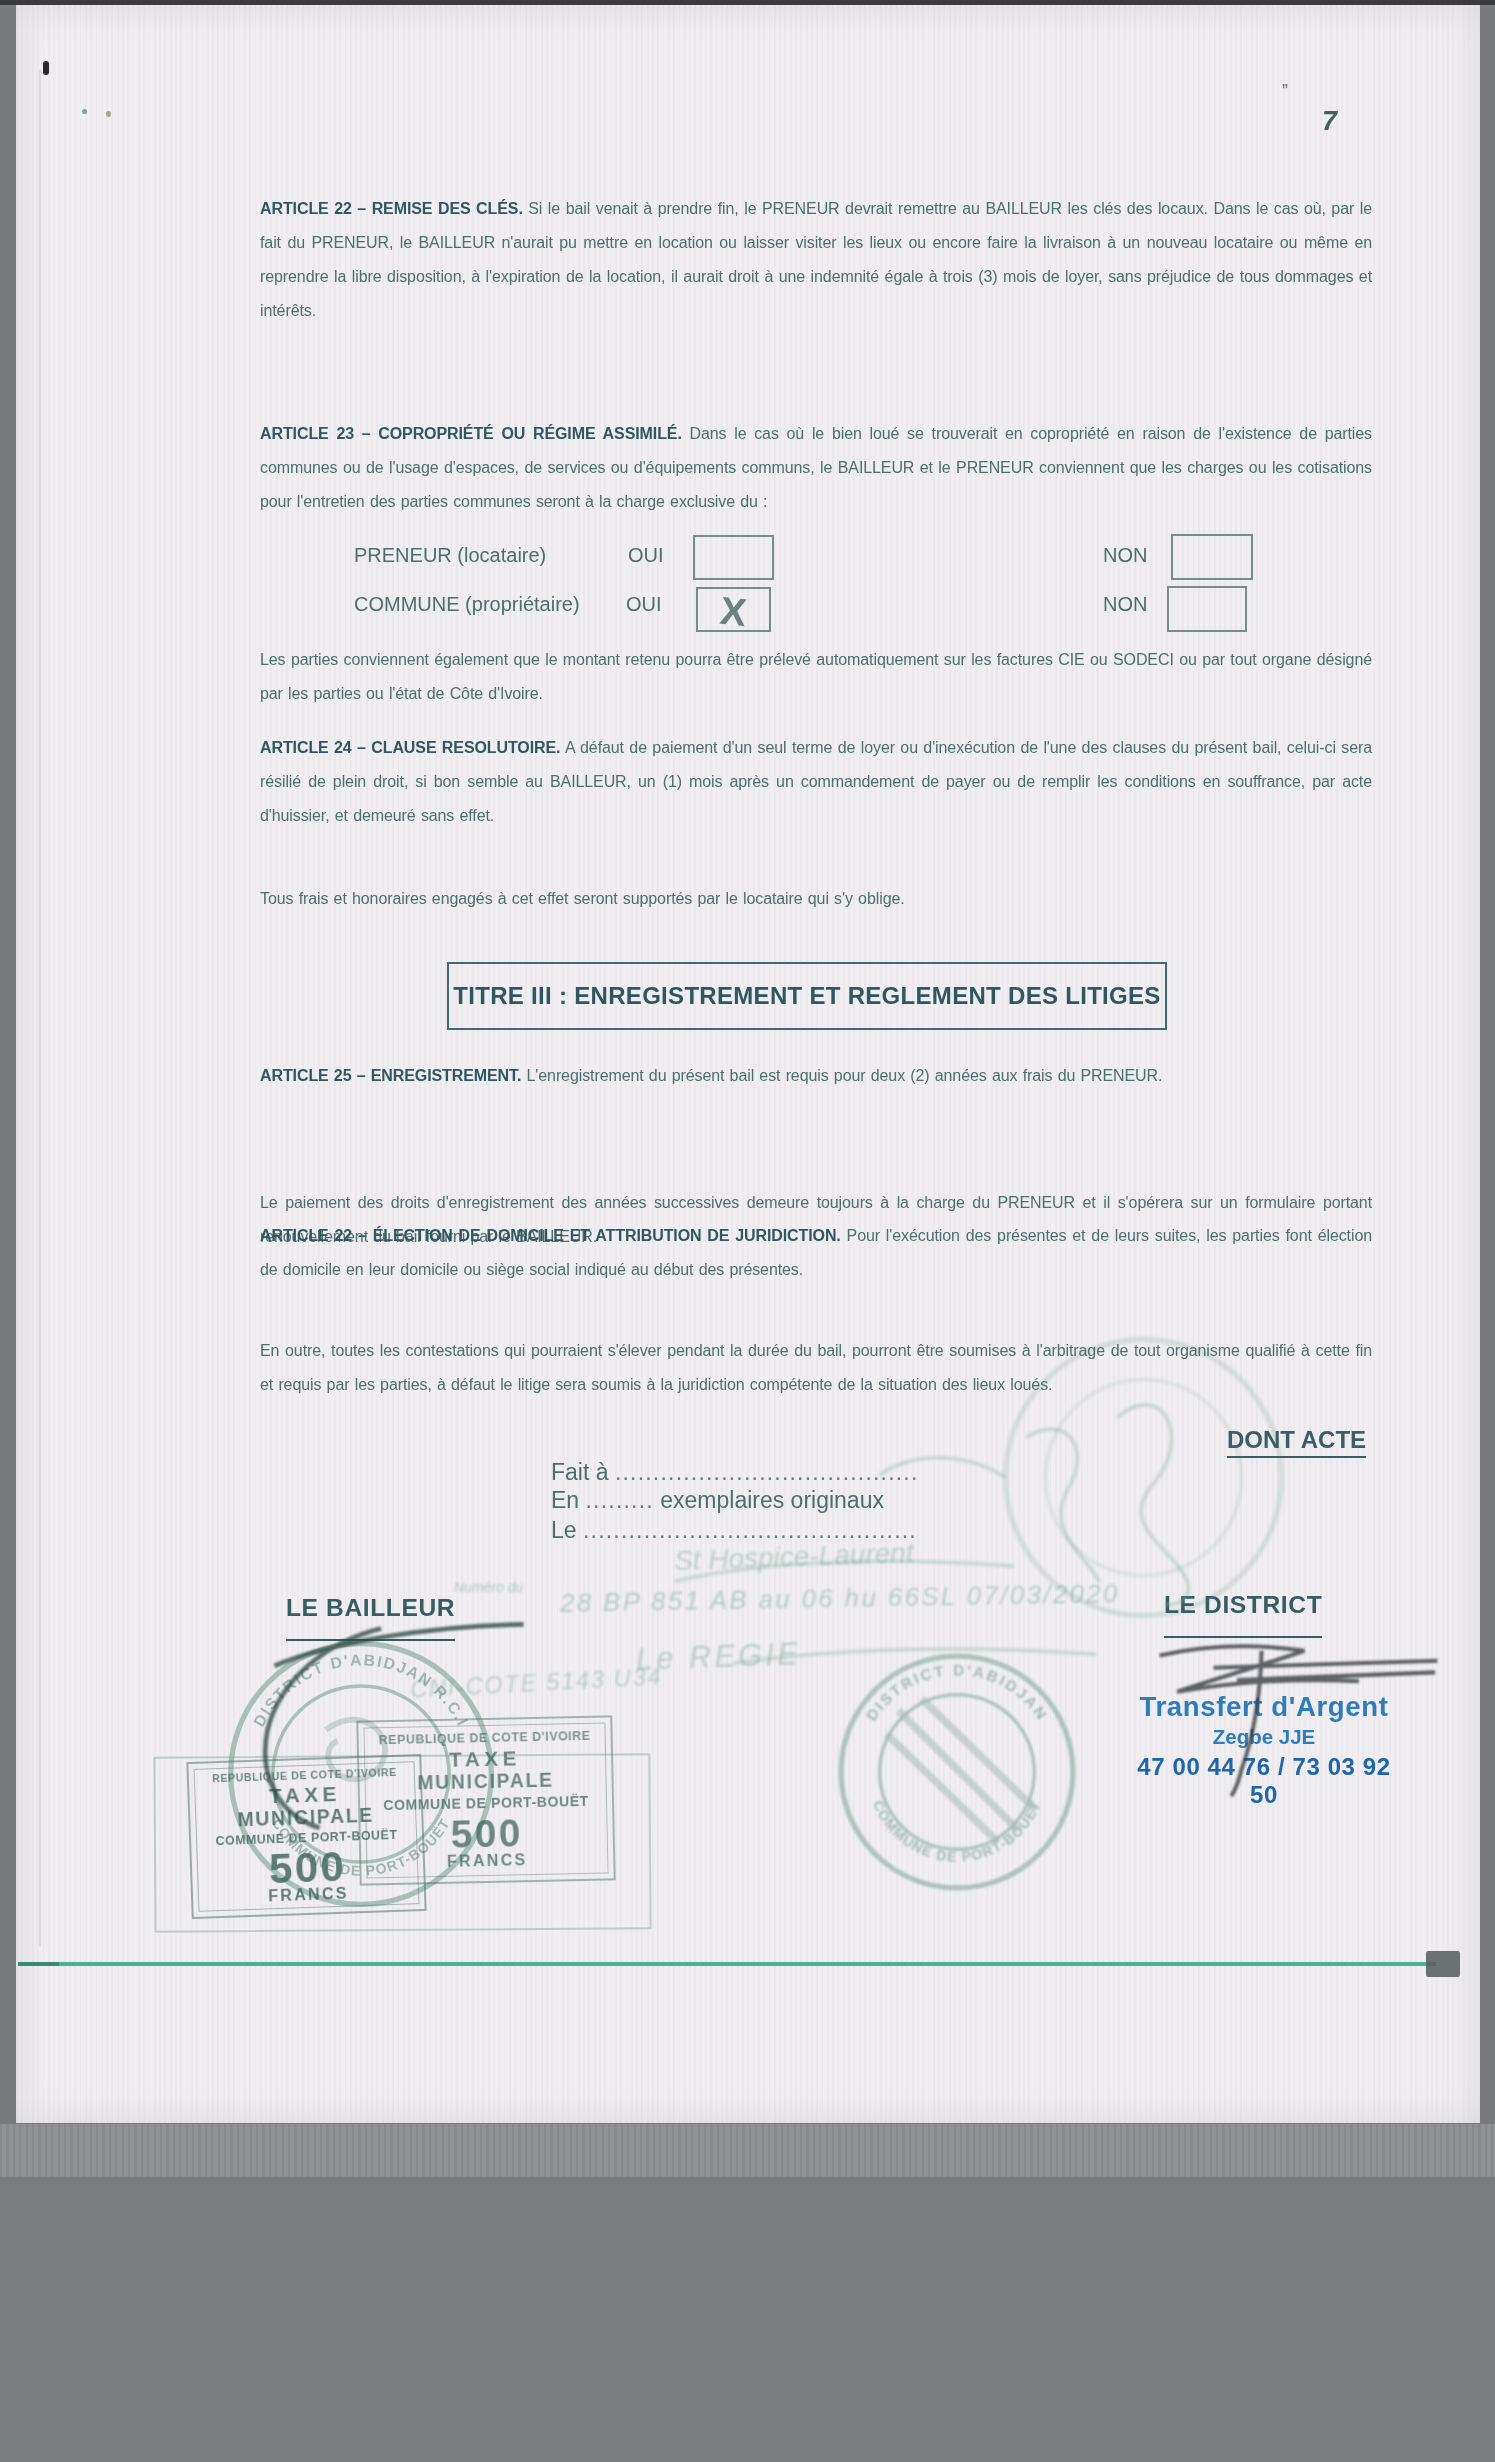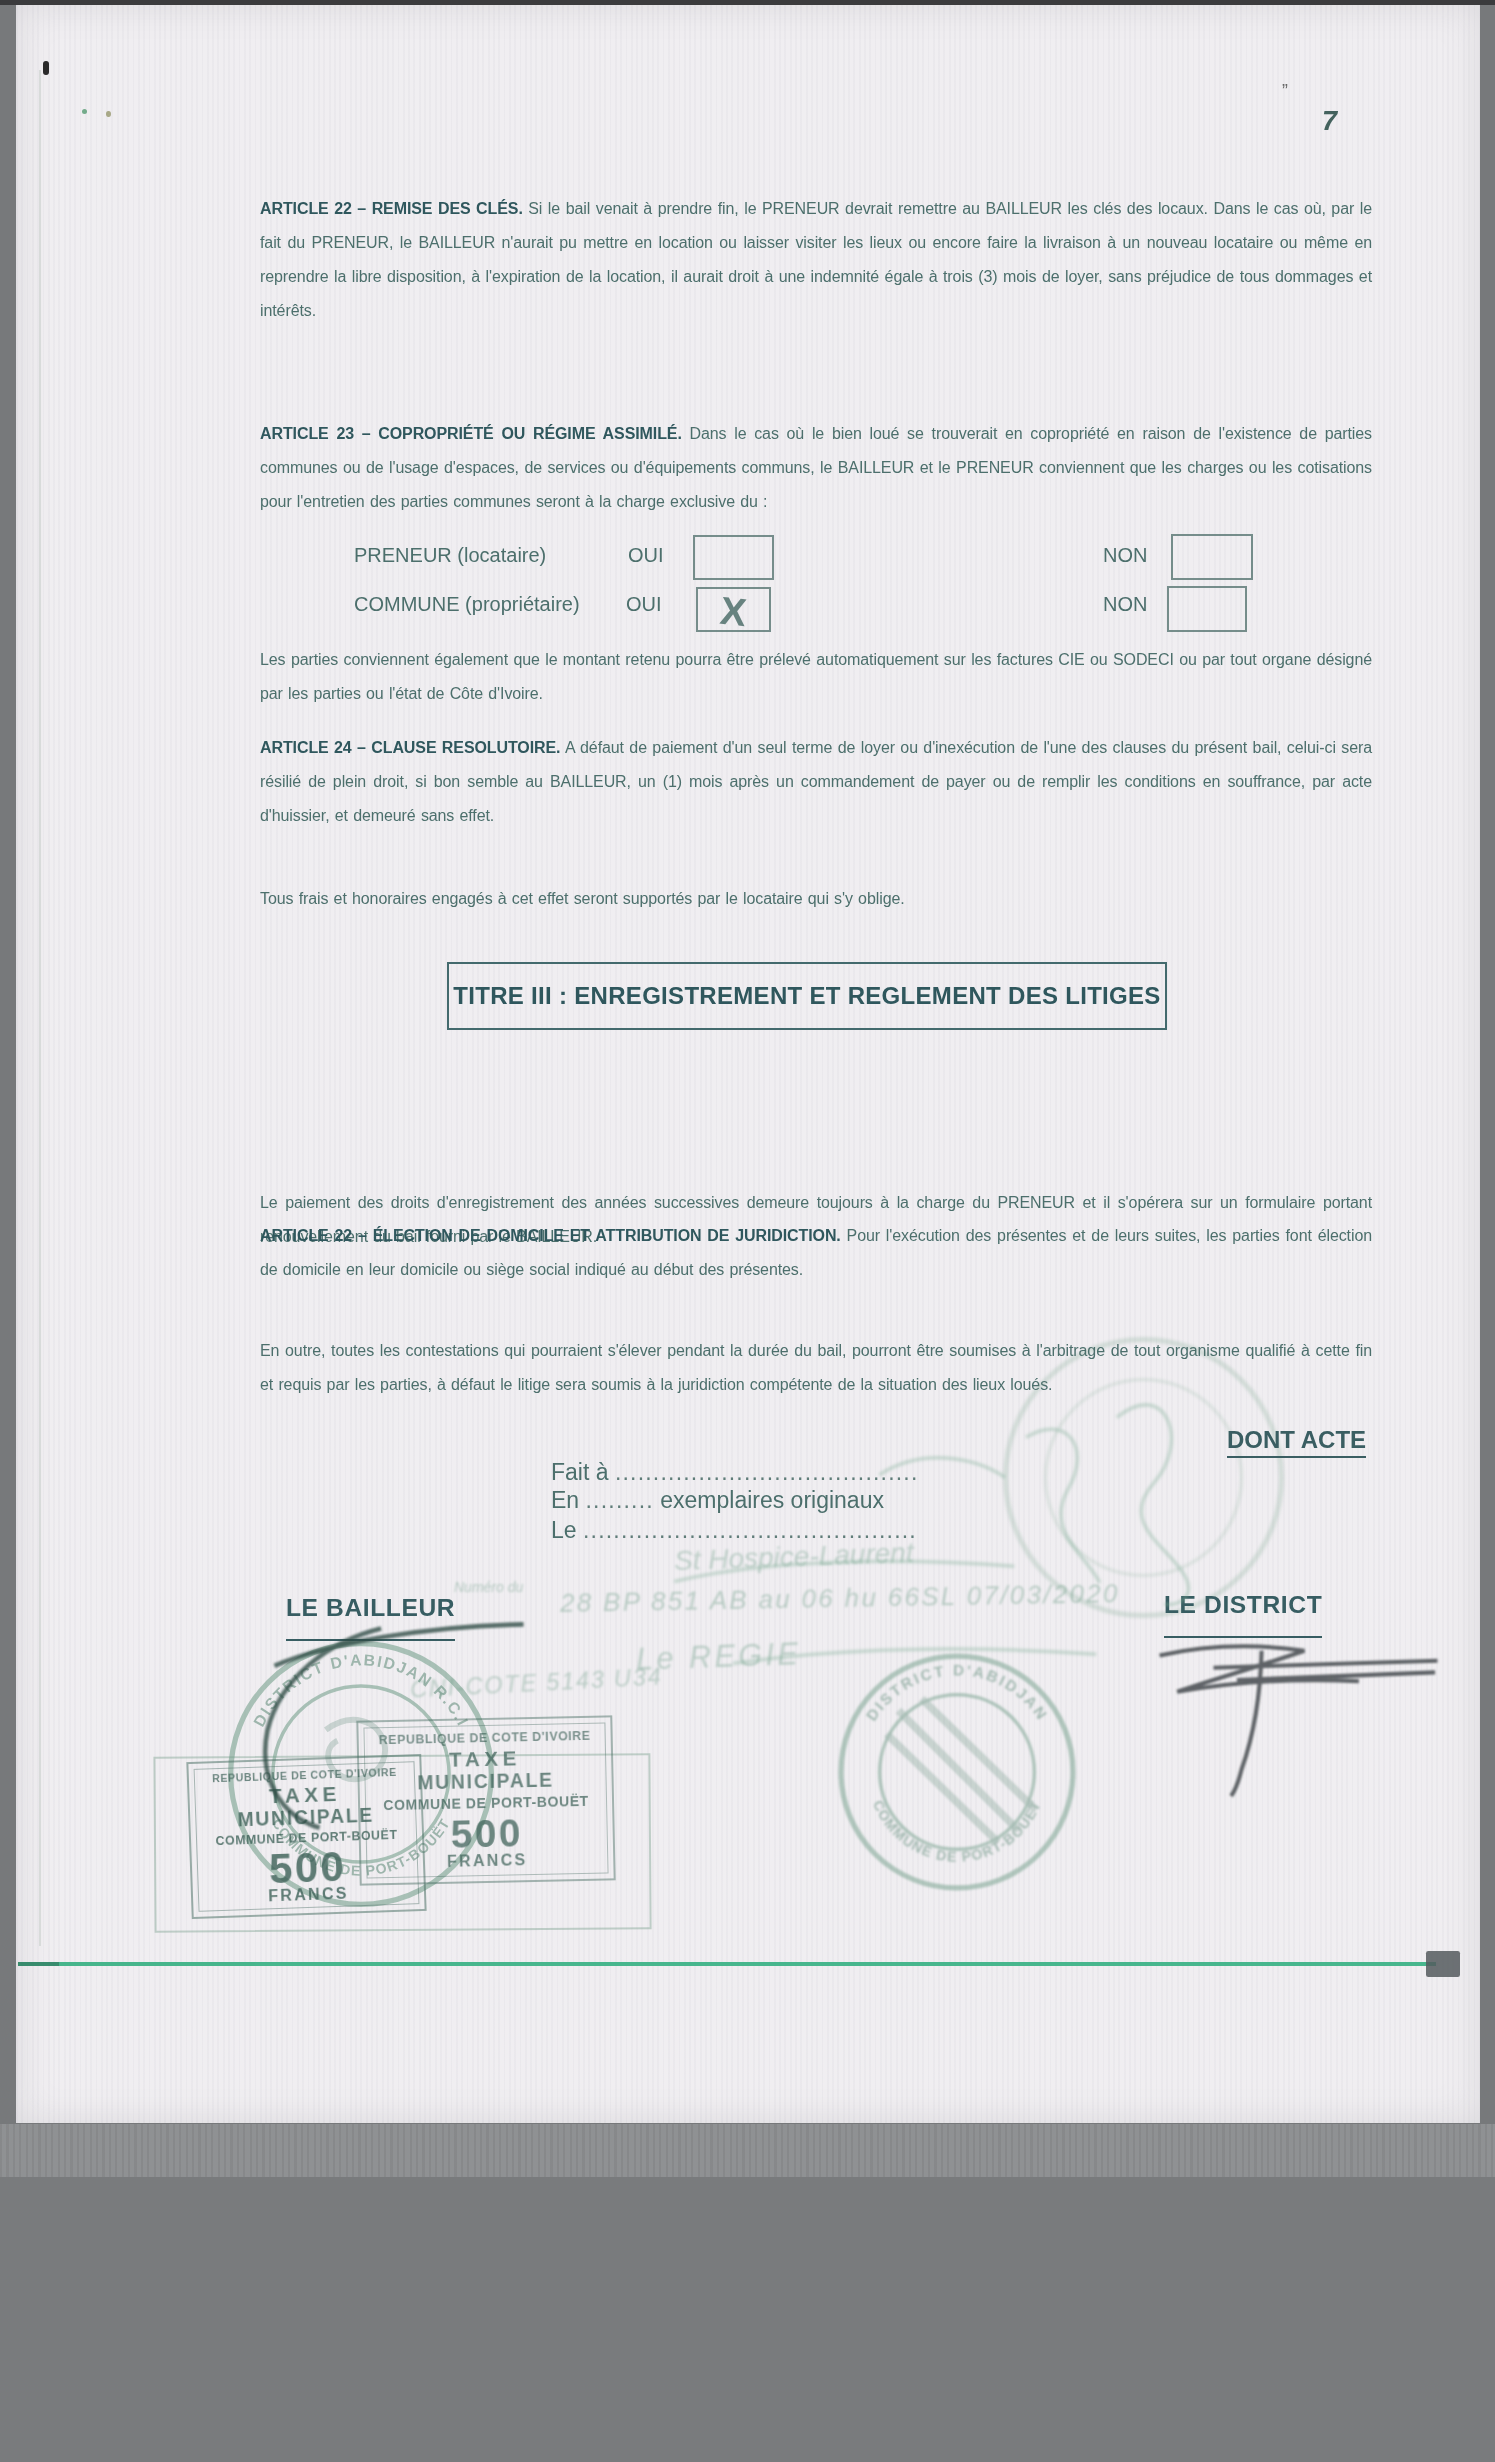--- a/index.html
+++ b/index.html
@@ -132,20 +132,21 @@
   <p class="para" style="top:643px;">Les parties conviennent également que le montant retenu pourra être prélevé automatiquement sur les factures CIE ou SODECI ou par tout organe désigné par les parties ou l'état de Côte d'Ivoire.</p>
 
   <p class="para" style="top:731px;"><b>ARTICLE 24 – CLAUSE RESOLUTOIRE.</b> <span>A défaut de paiement d'un seul terme de loyer ou d'inexécution de l'une des clauses du présent bail, celui-ci sera résilié de plein droit, si bon semble au BAILLEUR, un (1) mois après un commandement de payer ou de remplir les conditions en souffrance, par acte d'huissier, et demeuré sans effet.</span></p>
 
   <p class="para" style="top:882px;">Tous frais et honoraires engagés à cet effet seront supportés par le locataire qui  s'y oblige.</p>
 
   <div class="titre-box">
     <span>TITRE III : ENREGISTREMENT ET REGLEMENT DES LITIGES</span>
   </div>
 
+  <p class="para" style="top:1059px;"><b>ARTICLE  25 – ENREGISTREMENT.</b> <span>L'enregistrement du présent bail est requis pour deux (2) années aux frais du PRENEUR.</span></p>
 
   <p class="para" style="top:1142px;margin-top:44px;">Le paiement des droits d'enregistrement des années successives demeure toujours à la charge du PRENEUR et il s'opérera sur un formulaire portant renouvellement du bail fourni par le BAILLEUR.</p>
 
   <p class="para" style="top:1219px;"><b>ARTICLE   22 – ÉLECTION DE DOMICILE ET ATTRIBUTION DE JURIDICTION.</b> <span>Pour l'exécution des présentes et de leurs suites, les parties font élection de domicile en leur domicile ou siège social indiqué au début des présentes.</span></p>
 
   <p class="para" style="top:1334px;">En outre, toutes les contestations qui pourraient s'élever pendant la durée du bail, pourront être soumises à l'arbitrage de tout organisme qualifié à cette fin et requis par les parties, à défaut le litige sera soumis à la juridiction compétente de la situation des lieux loués.</p>
 
   <div class="dont-acte">DONT ACTE</div>
 
   <div class="fill-row" style="top:1459px;">
@@ -220,20 +221,25 @@
 
   <div class="tax-stamp" style="left:189px;top:1758px;width:235px;height:157px;transform:rotate(-2deg);opacity:.8;">
     <div class="t-country" style="font-size:10.6px;">REPUBLIQUE DE COTE D'IVOIRE</div>
     <div class="t-taxe">TAXE</div>
     <div class="t-mun">MUNICIPALE</div>
     <div class="t-com" style="font-size:12.3px;">COMMUNE DE PORT-BOUËT</div>
     <div class="t-amt" style="font-size:42px;">500</div>
     <div class="t-cur">FRANCS</div>
   </div>
 
+  <div class="blue-stamp">
+    <div class="b1">Transfert d'Argent</div>
+    <div class="b2">Zegbe JJE</div>
+    <div class="b3">47 00 44 76 / 73 03 92 50</div>
+  </div>
 
   <svg class="overlay-svg" width="1495" height="2462" viewBox="0 0 2550 4200">
     <defs>
       <filter id="soft">
           <feGaussianBlur stdDeviation="1.6"></feGaussianBlur>
         </filter>
       <filter id="softer">
           <feGaussianBlur stdDeviation="2.6"></feGaussianBlur>
         </filter>
     </defs>

